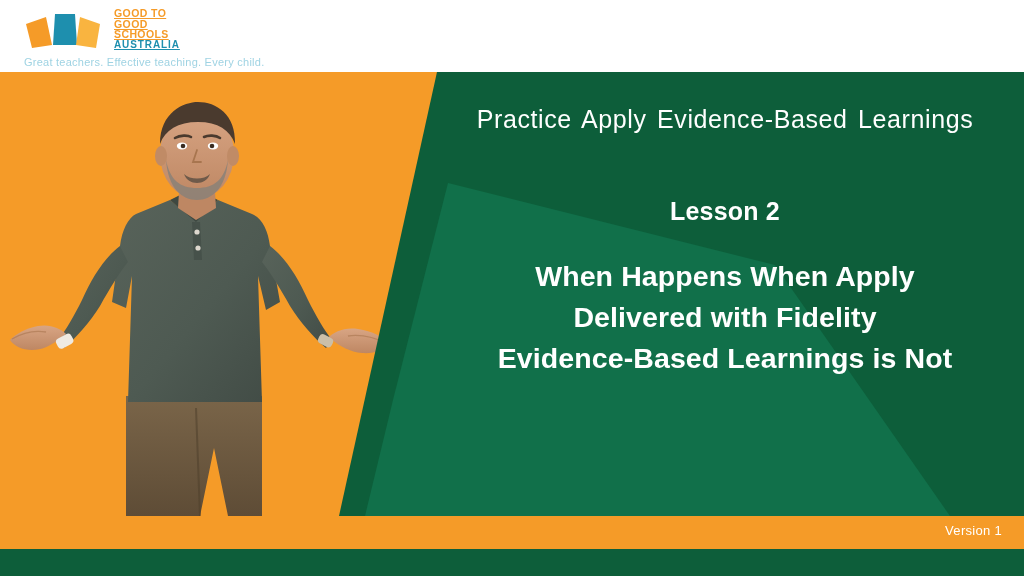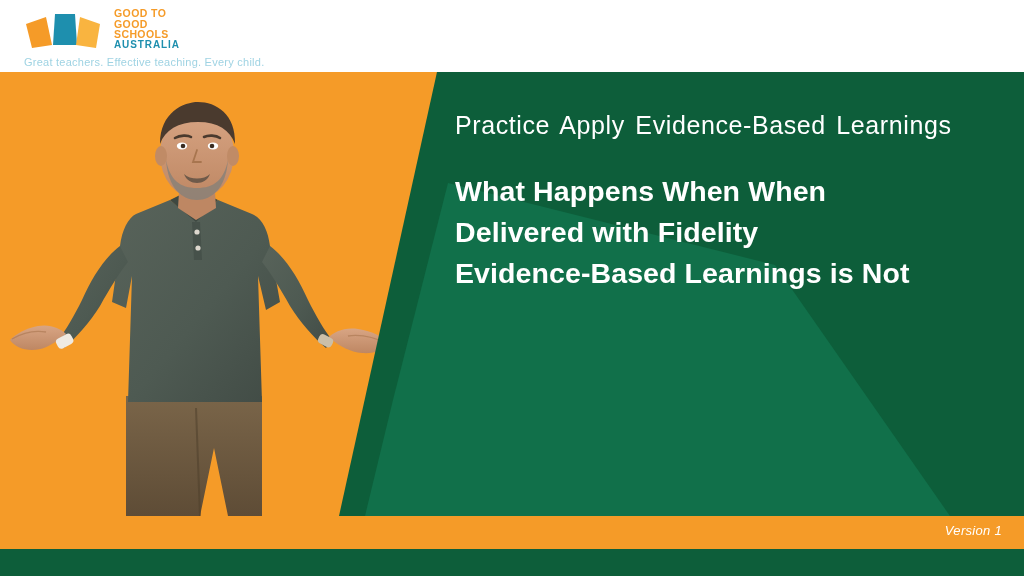--- a/index.html
+++ b/index.html
@@ -47,20 +47,21 @@
     width: 92px;
     line-height: 10.5px;
   }
   .logo-line {
     display: block;
     font-size: 10.5px;
     font-weight: bold;
     letter-spacing: 0.4px;
     color: #F59B28;
     white-space: nowrap;
+    text-decoration: underline;
   }
   .logo-line.aus {
     color: #1E8FAE;
     font-size: 10px;
     letter-spacing: 0.9px;
     margin-top: 0;
   }
   .logo-tagline {
     position: absolute;
     left: 2px;
@@ -108,23 +109,24 @@
     top: 96px;
     width: 400px;
     height: 420px;
     z-index: 2;
   }
 
   
   .text-block {
     position: absolute;
     left: 455px;
-    top: 110px;
+    top: 104px;
     width: 540px;
     z-index: 5;
+    text-align: center;
   }
   .eyebrow {
     font-size: 25px;
     font-weight: normal;
     color: #ffffff;
     letter-spacing: 0.6px;
     word-spacing: 3px;
     line-height: 1.25;
   }
   .lesson-label {
@@ -154,21 +156,20 @@
     z-index: 7;
   }
   .version-text {
     position: absolute;
     right: 22px;
     top: 523px;
     font-size: 13px;
     color: #ffffff;
     letter-spacing: 0.3px;
     z-index: 8;
-    font-style: italic;
   }
   .footer-green {
     position: absolute;
     left: 0;
     top: 549px;
     width: 1024px;
     height: 27px;
     background: #0D5E3A;
     z-index: 7;
   }
@@ -284,22 +285,23 @@
       <path d="M197 54 L193 66 L201 66" stroke="#A8754F" stroke-width="1.8" fill="none" stroke-linecap="round"></path>
     </svg>
   </div>
 
   <div class="green-panel"></div>
 
   <div class="green-accent"></div>
 
   <div class="text-block">
     <div class="eyebrow">Practice Apply Evidence-Based Learnings</div>
+    <div class="lesson-label">Lesson 2</div>
     <div class="main-title">
-      <div>What Happens When When</div>
+      <div>When Happens When Apply</div>
       <div>Delivered with Fidelity</div>
       <div>Evidence-Based Learnings is Not</div>
     </div>
   </div>
 
   <div class="header-band">
     <div class="logo-wrap">
       <div class="logo-mark">
         <svg width="86" height="42" viewBox="0 0 86 42" xmlns="http://www.w3.org/2000/svg">
           <polygon points="4,16 24,9 30,37 10,40" fill="#F59B28"></polygon>

